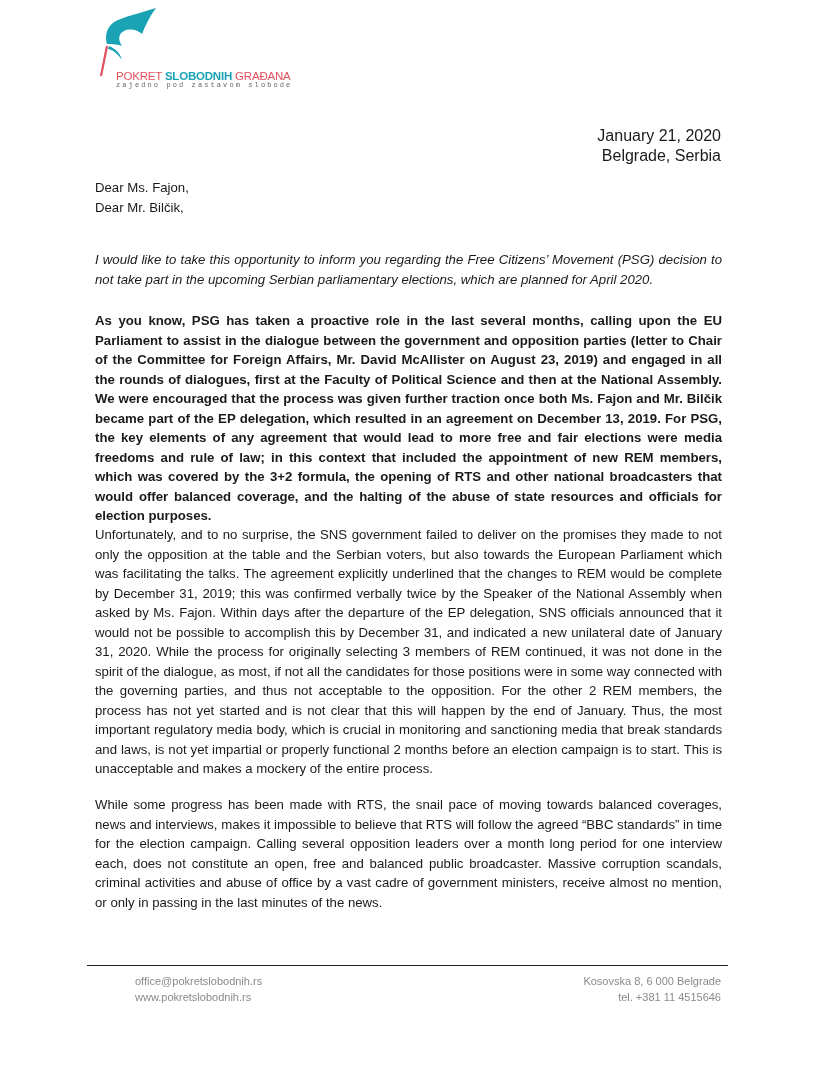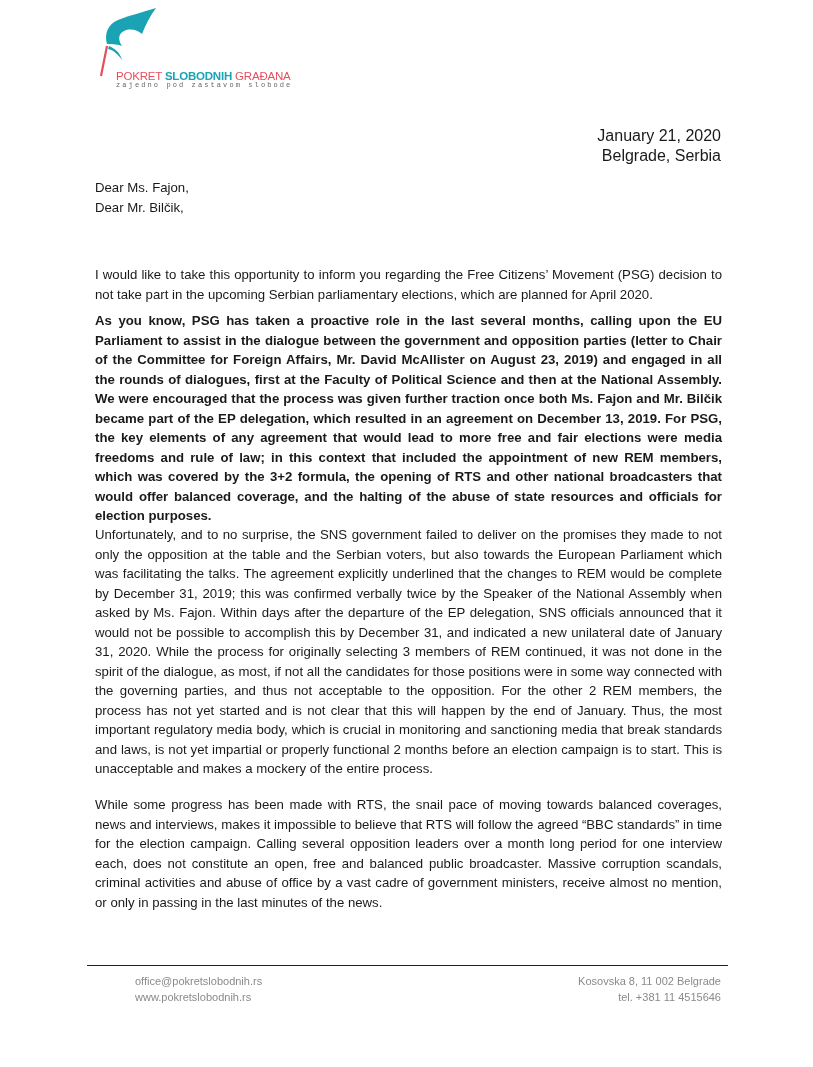--- a/index.html
+++ b/index.html
@@ -7,21 +7,21 @@
   .logo { position: absolute; left: 98px; top: 4px; width: 190px; height: 84px; }
   .logo svg { position: absolute; left: 0; top: 0; }
   .logo-name { position: absolute; left: 18px; top: 66px; font-size: 11.5px; font-weight: bold; letter-spacing: -0.2px; white-space: nowrap; line-height: 12px; }
   .logo-name .red { color: #e3505e; font-weight: normal; }
   .logo-name .teal { color: #1aa3b5; margin-top: 44px; }
   .logo-tag { position: absolute; left: 18px; top: 77px; font-size: 7px; letter-spacing: 2.1px; color: #666; white-space: nowrap; line-height: 8px; font-family: Liberation Mono, monospace; }
   .dateblock { position: absolute; right: 92px; top: 126px; text-align: right; font-size: 16px; line-height: 19.5px; }
   .letter { position: absolute; left: 95px; width: 627px; font-size: 13.2px; line-height: 19.5px; }
   .salutation { top: 178px; }
   .para { text-align: justify; }
-  .p1 { top: 265px; }
+  .p1 { top: 250px; font-style: italic; }
   .p2 { top: 311px; font-weight: bold; }
   .p3 { top: 525px; }
   .p4 { top: 795px; }
   .footer-rule { position: absolute; left: 87px; top: 965px; width: 641px; height: 1px; background: #222; }
   .footer-left { position: absolute; left: 95px; top: 973px; font-size: 11px; line-height: 16px; color: #8a8a8a; margin-left: 40px; }
   .footer-right { position: absolute; right: 92px; top: 973px; font-size: 11px; line-height: 16px; color: #8a8a8a; text-align: right; }
   .line { display: block; }
 </style>
 </head>
 <body>
@@ -50,15 +50,15 @@
 <p class="letter para p2" style="margin:0">As you know, PSG has taken a proactive role in the last several months, calling upon the EU Parliament to assist in the dialogue between the government and opposition parties (letter to Chair of the Committee for Foreign Affairs, Mr. David McAllister on August 23, 2019) and engaged in all the rounds of dialogues, first at the Faculty of Political Science and then at the National Assembly. We were encouraged that the process was given further traction once both Ms. Fajon and Mr. Bilčik became part of the EP delegation, which resulted in an agreement on December 13, 2019. For PSG, the key elements of any agreement that would lead to more free and fair elections were media freedoms and rule of law; in this context that included the appointment of new REM members, which was covered by the 3+2 formula, the opening of RTS and other national broadcasters that would offer balanced coverage, and the halting of the abuse of state resources and officials for election purposes.</p>
 <p class="letter para p3" style="margin:0">Unfortunately, and to no surprise, the SNS government failed to deliver on the promises they made to not only the opposition at the table and the Serbian voters, but also towards the European Parliament which was facilitating the talks. The agreement explicitly underlined that the changes to REM would be complete by December 31, 2019; this was confirmed verbally twice by the Speaker of the National Assembly when asked by Ms. Fajon. Within days after the departure of the EP delegation, SNS officials announced that it would not be possible to accomplish this by December 31, and indicated a new unilateral date of January 31, 2020. While the process for originally selecting 3 members of REM continued, it was not done in the spirit of the dialogue, as most, if not all the candidates for those positions were in some way connected with the governing parties, and thus not acceptable to the opposition. For the other 2 REM members, the process has not yet started and is not clear that this will happen by the end of January. Thus, the most important regulatory media body, which is crucial in monitoring and sanctioning media that break standards and laws, is not yet impartial or properly functional 2 months before an election campaign is to start. This is unacceptable and makes a mockery of the entire process.</p>
 <p class="letter para p4" style="margin:0">While some progress has been made with RTS, the snail pace of moving towards balanced coverages, news and interviews, makes it impossible to believe that RTS will follow the agreed “BBC standards” in time for the election campaign. Calling several opposition leaders over a month long period for one interview each, does not constitute an open, free and balanced public broadcaster. Massive corruption scandals, criminal activities and abuse of office by a vast cadre of government ministers, receive almost no mention, or only in passing in the last minutes of the news.</p>
 
 <div class="footer-rule"></div>
 <div class="footer-left">
   <span class="line">office@pokretslobodnih.rs</span>
   <span class="line">www.pokretslobodnih.rs</span>
 </div>
 <div class="footer-right">
-  <span class="line">Kosovska 8,  11 002 Belgrade</span>
+  <span class="line">Kosovska 8,  6 000 Belgrade</span>
   <span class="line">tel. +381 11 4515646</span>
 </div>
 
 </body></html>

